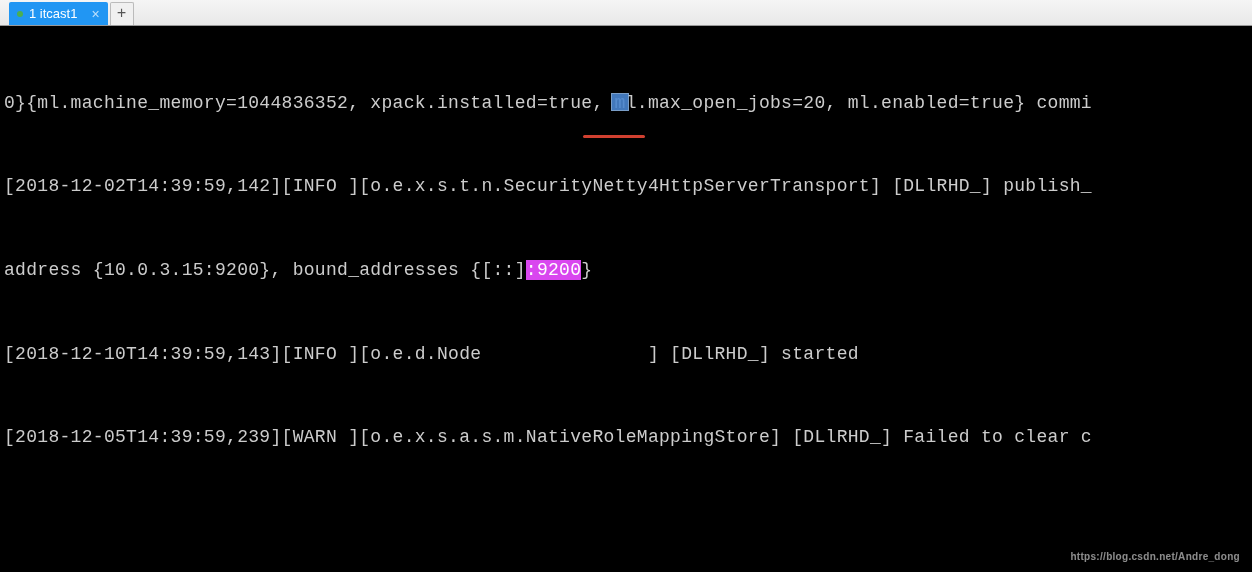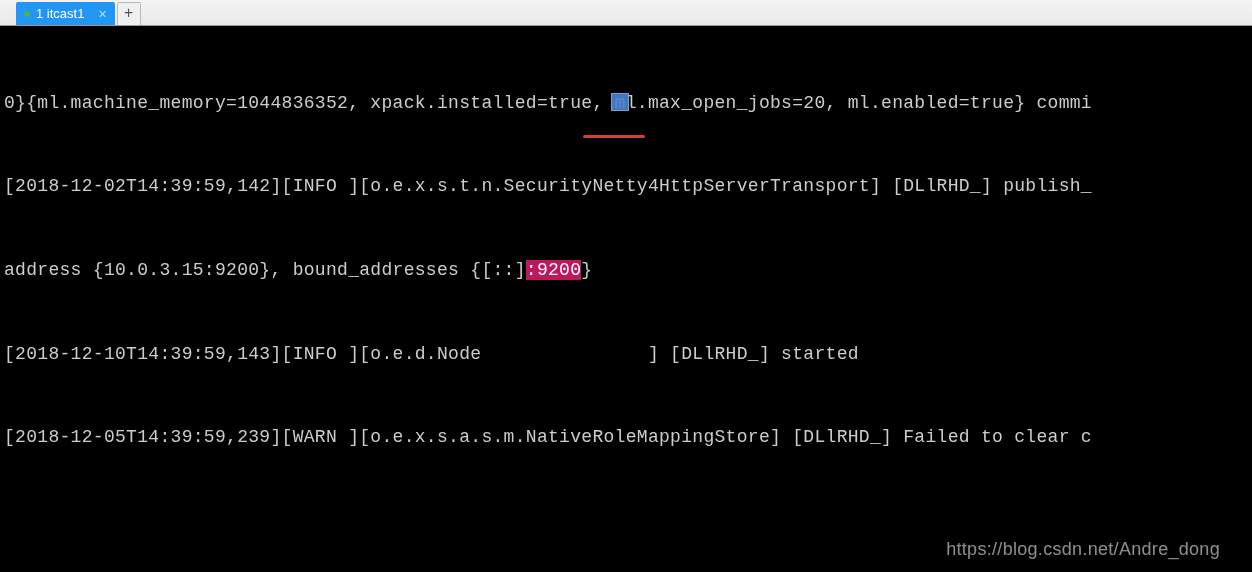--- a/index.html
+++ b/index.html
@@ -14,21 +14,21 @@
       background: #f0f0f0;
       display: flex;
       flex-direction: column;
     }
     .tabbar {
       background: linear-gradient(to bottom, #f5f5f5, #e8e8e8);
       height: 26px;
       display: flex;
       align-items: stretch;
       border-bottom: 1px solid #999;
-      padding-left: 16px;
+      padding-left: 9px;
       padding-top: 2px;
     }
     .tab {
       background: #2196f3;
       color: white;
       display: flex;
       align-items: center;
       padding: 0 8px;
       font-size: 13px;
       font-family: "Segoe UI", sans-serif;
@@ -70,44 +70,45 @@
       line-height: 1.55;
       white-space: pre;
       overflow: hidden;
       position: relative;
       letter-spacing: 0.3px;
     }
     .terminal .line {
       display: block;
     }
     .sel {
-      background: #be185d;
+      background: #d946ef;
       color: #fff;
     }
     .underline-mark {
       position: absolute;
       height: 3px;
       background: #d04030;
       border-radius: 2px;
     }
     .cursor-img {
       position: absolute;
       width: 18px;
       height: 18px;
       background: #4a86d0;
       opacity: 0.9;
       border: 1px solid #88b0dd;
     }
     .watermark {
       position: absolute;
-      right: 32px;
+      right: 12px;
       bottom: 8px;
       color: rgba(255,255,255,0.55);
       font-family: "Segoe UI", sans-serif;
-      font-size: 18px;
+      font-size: 10px;
+      font-weight: bold;
     }
   </style>
 </head>
 <body>
 
 <div class="window">
   <div class="tabbar">
     <div class="tab">
       <span class="dot"></span>
       <span>1 itcast1</span>

